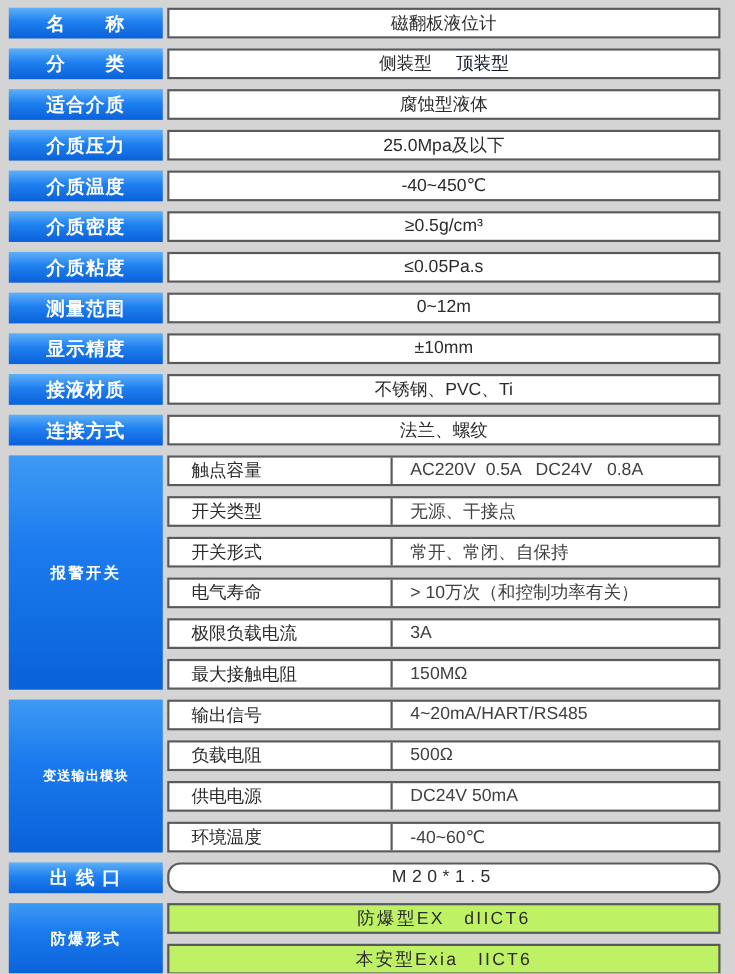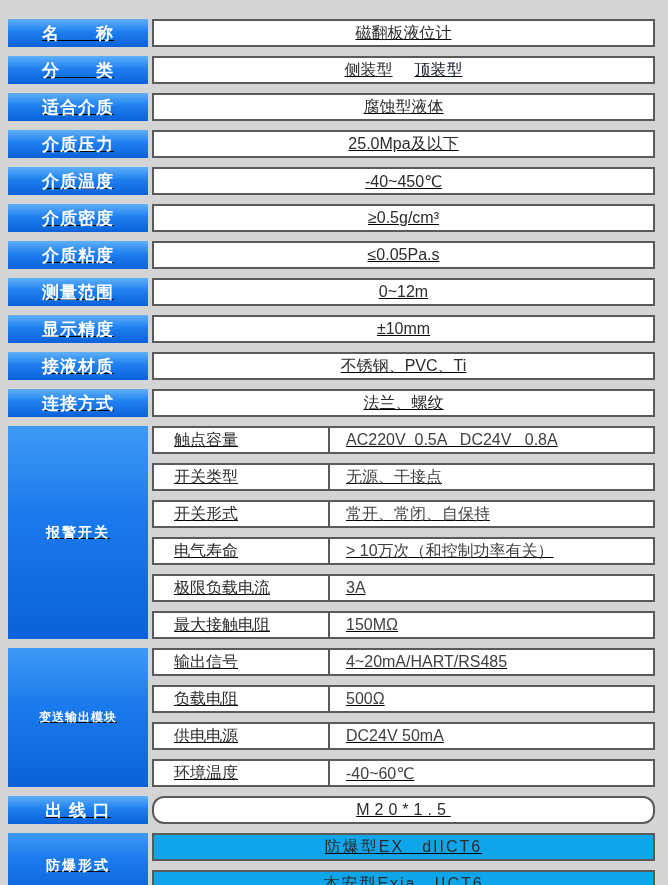--- a/index.html
+++ b/index.html
@@ -6,23 +6,22 @@
     margin: 0;
     padding: 0;
     background: #d4d4d4;
     font-family: "Liberation Sans", "DejaVu Sans", sans-serif;
   }
   * { box-sizing: border-box; }
   .sheet {
     width: 668px;
     height: 885px;
     background: #d4d4d4;
-    padding: 19px 0 0 8px;
+    padding: 7px 0 0 8px;
     overflow: hidden;
-    text-decoration: underline;
   }
   .row { display: flex; margin-bottom: 9px; }
   .label-cell {
     width: 140px;
     height: 28px;
     background: linear-gradient(180deg, #5fb0f8 0%, #1f80f0 45%, #0a61d9 100%);
     color: #ffffff;
     font-size: 17px;
     font-weight: bold;
     display: flex;
@@ -71,21 +70,21 @@
   }
   .sub-row {
     width: 503px;
     height: 28px;
     background: #ffffff;
     border: 2px solid #595a5c;
     display: flex;
     align-items: stretch;
   }
   .sub-label {
-    width: 176px;
+    width: 203px;
     border-right: 2px solid #595a5c;
     display: flex;
     align-items: center;
     padding-left: 20px;
     font-size: 16px;
     color: #2b2b2b;
     white-space: pre;
     flex-shrink: 0;
   }
   .sub-value {
@@ -93,21 +92,21 @@
     display: flex;
     align-items: center;
     padding-left: 16px;
     font-size: 16px;
     color: #404040;
     white-space: pre;
   }
   .full-sub {
     width: 503px;
     height: 28px;
-    background: #0ea5e9;
+    background: #bef264;
     border: 2px solid #595a5c;
     display: flex;
     align-items: center;
     justify-content: center;
     font-size: 16px;
     color: #2b2b2b;
     white-space: pre;
   }
 </style>
 </head>

